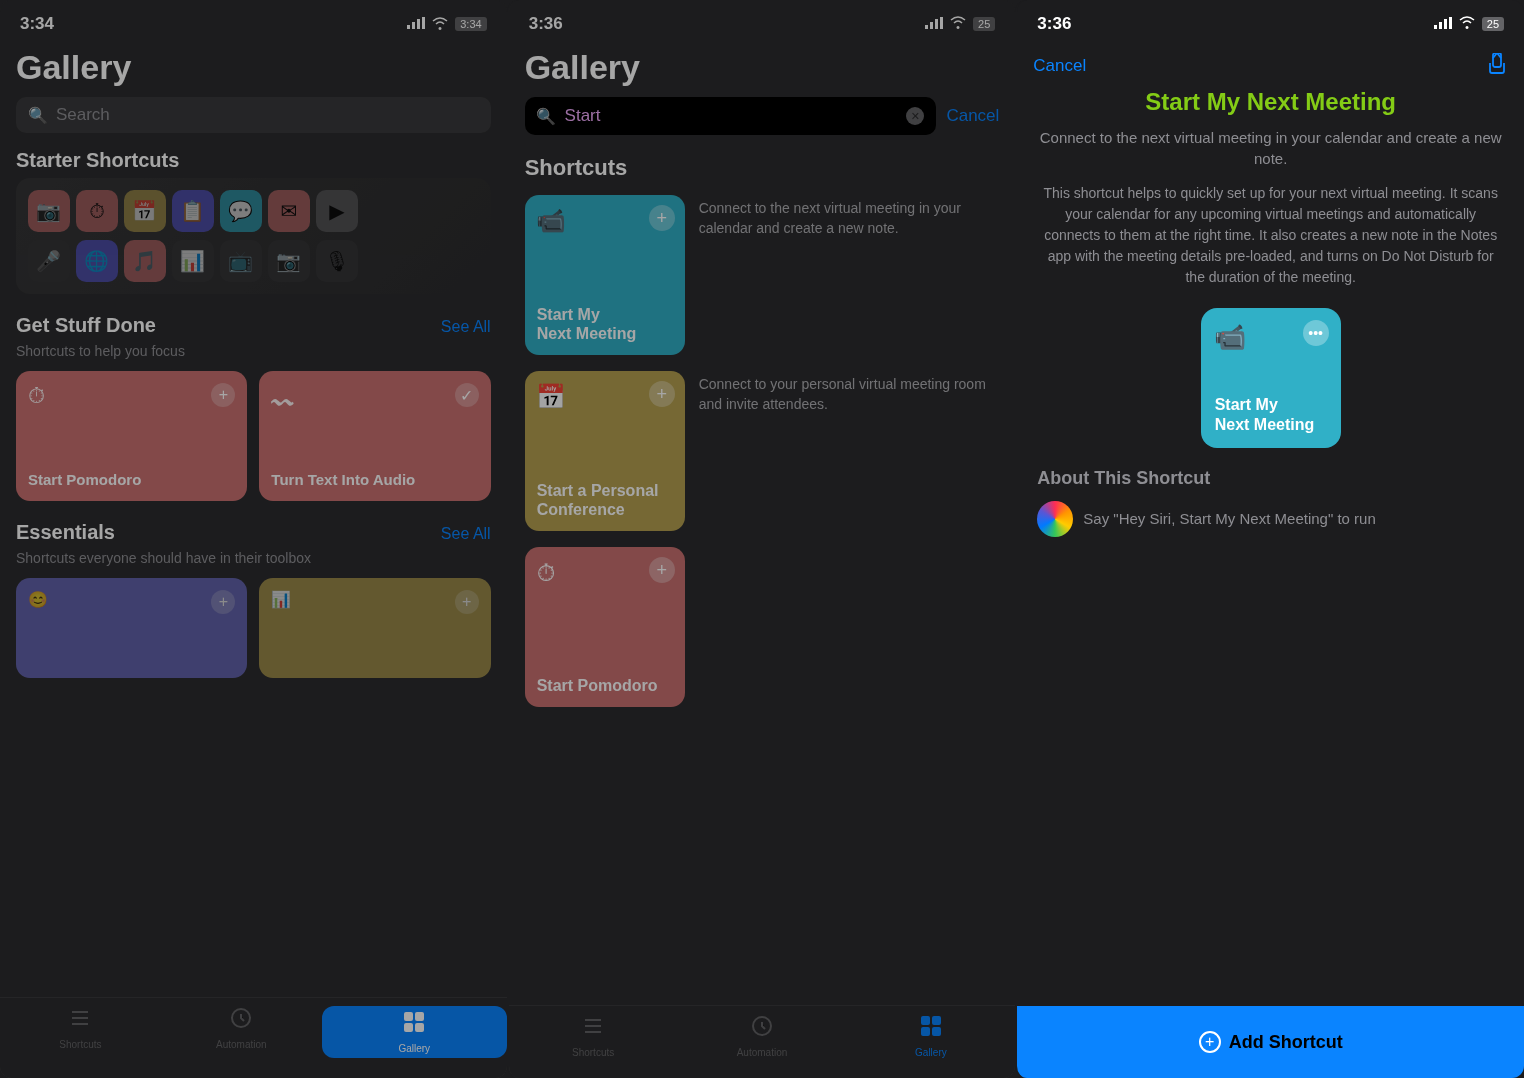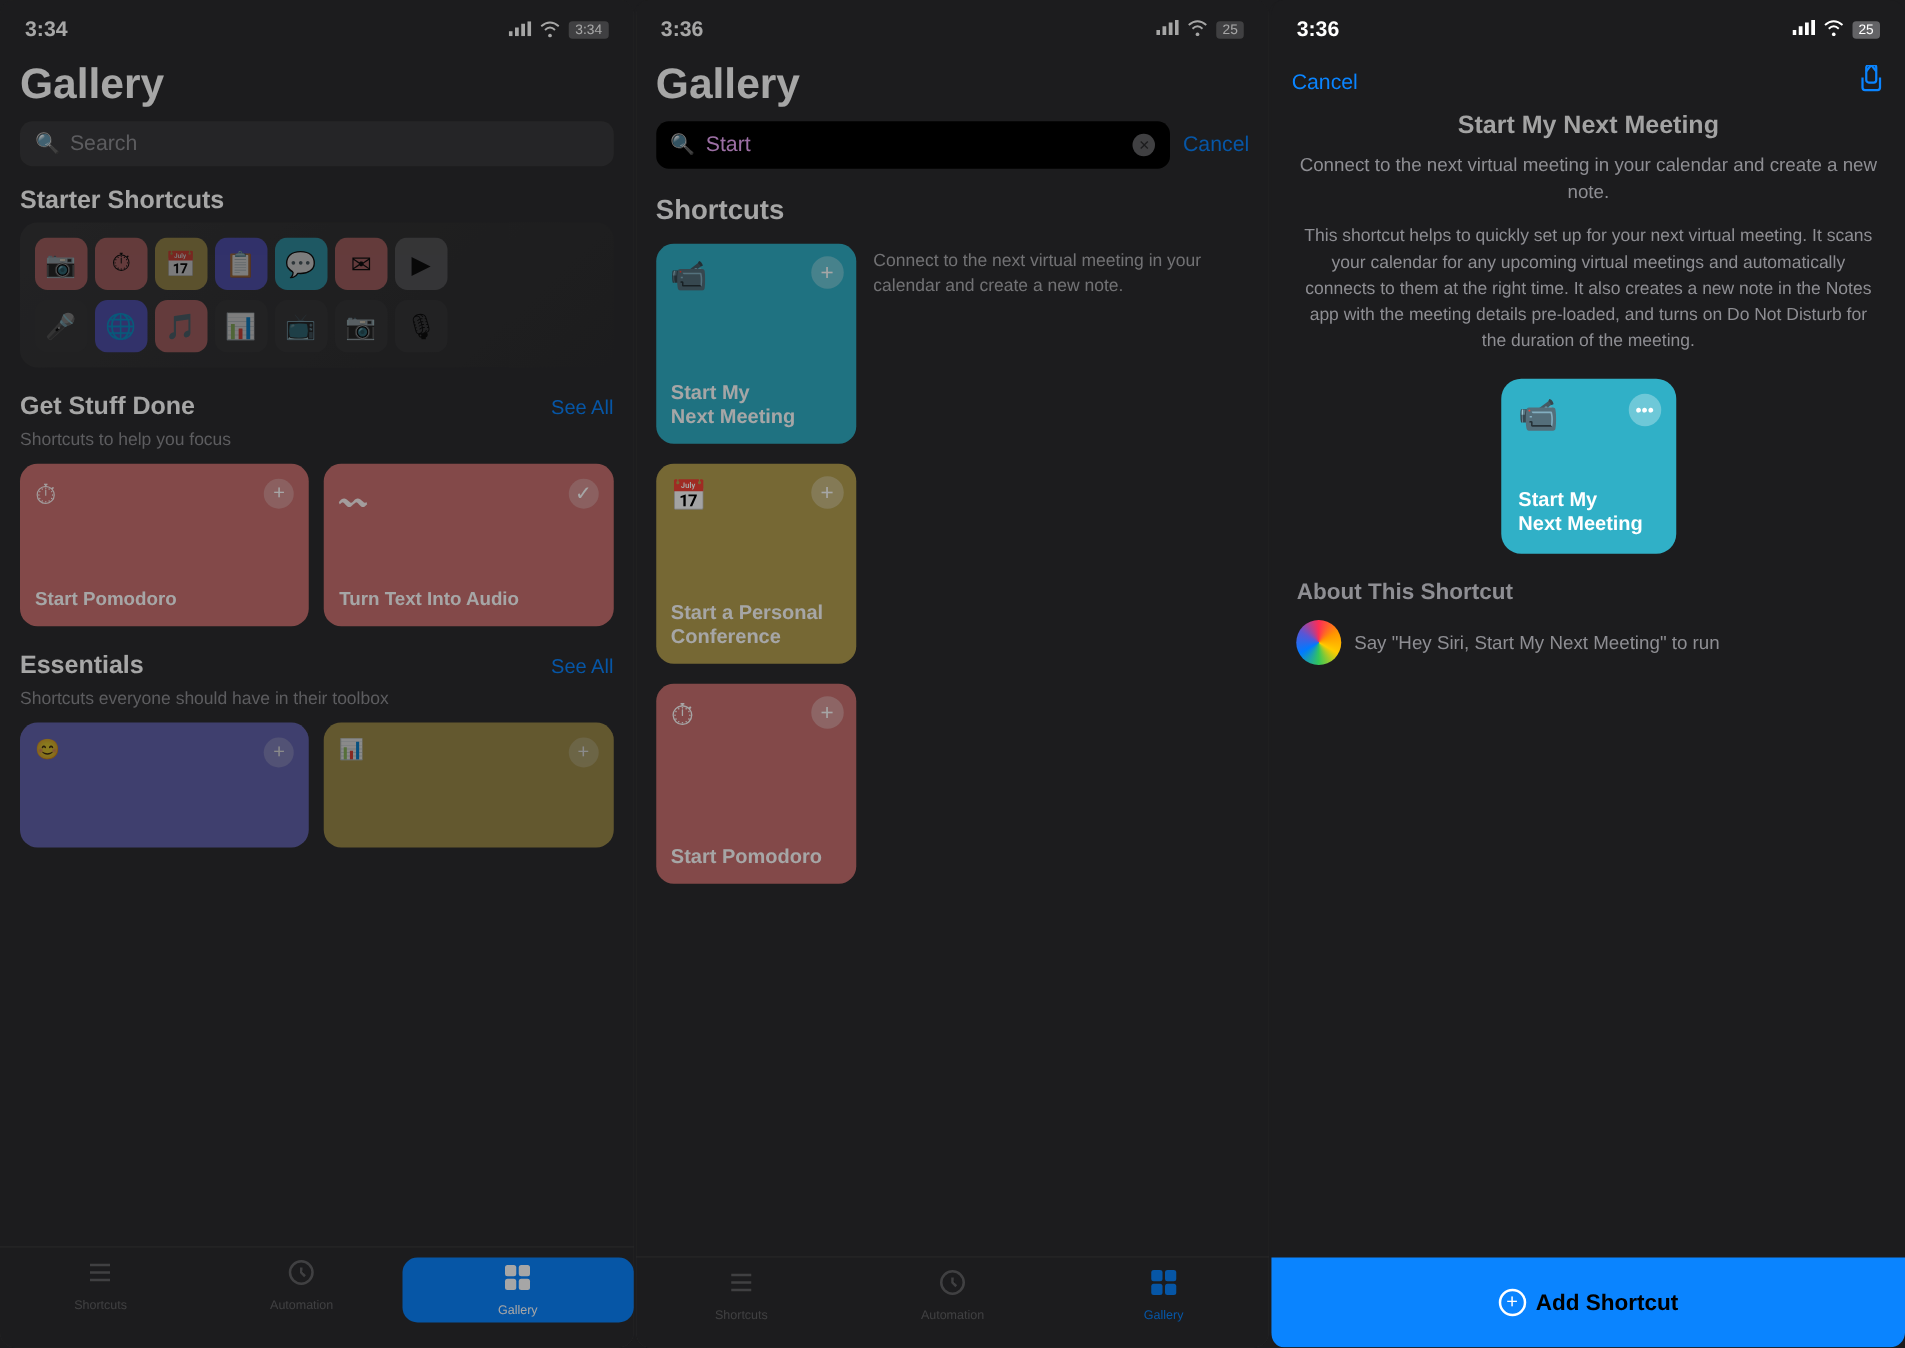--- a/index.html
+++ b/index.html
@@ -408,23 +408,23 @@
       cursor: pointer;
     }
 
     .detail-content {
       flex: 1;
       overflow-y: auto;
       padding: 0 20px;
     }
 
     .detail-title {
-      font-size: 20px;
+      font-size: 24px;
       font-weight: 700;
-      color: #a3a3a3;
+      color: #84cc16;
       text-align: center;
       margin-bottom: 10px;
       line-height: 1.2;
     }
 
     .detail-subtitle {
       font-size: 15px;
       color: #8e8e93;
       text-align: center;
       line-height: 1.4;
@@ -737,20 +737,21 @@
     </div>
 
     <div class="search-result-item">
       <div class="result-card gold-card">
         <div style="display:flex;justify-content:space-between;">
           <span class="result-card-icon">📅</span>
           <div class="result-card-add">+</div>
         </div>
         <span class="result-card-label">Start a Personal<br>Conference</span>
       </div>
+      <span class="result-description">Connect to your personal virtual meeting room and invite attendees.</span>
     </div>
 
     <div class="search-result-item">
       <div class="result-card pink-card">
         <div style="display:flex;justify-content:space-between;">
           <span class="result-card-icon">⏱</span>
           <div class="result-card-add">+</div>
         </div>
         <span class="result-card-label">Start Pomodoro</span>
       </div>

